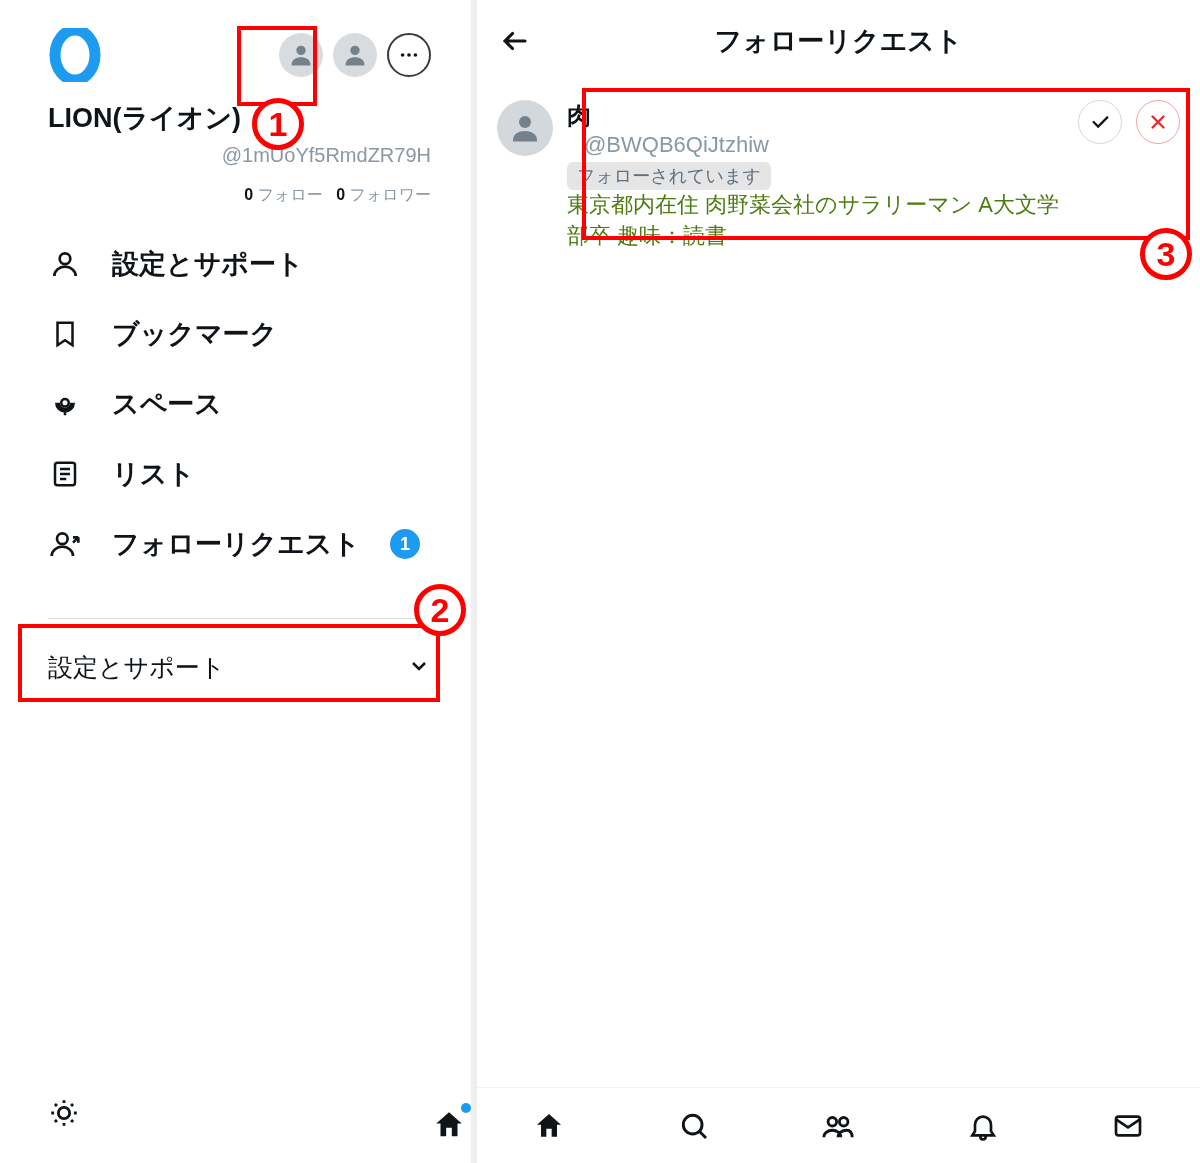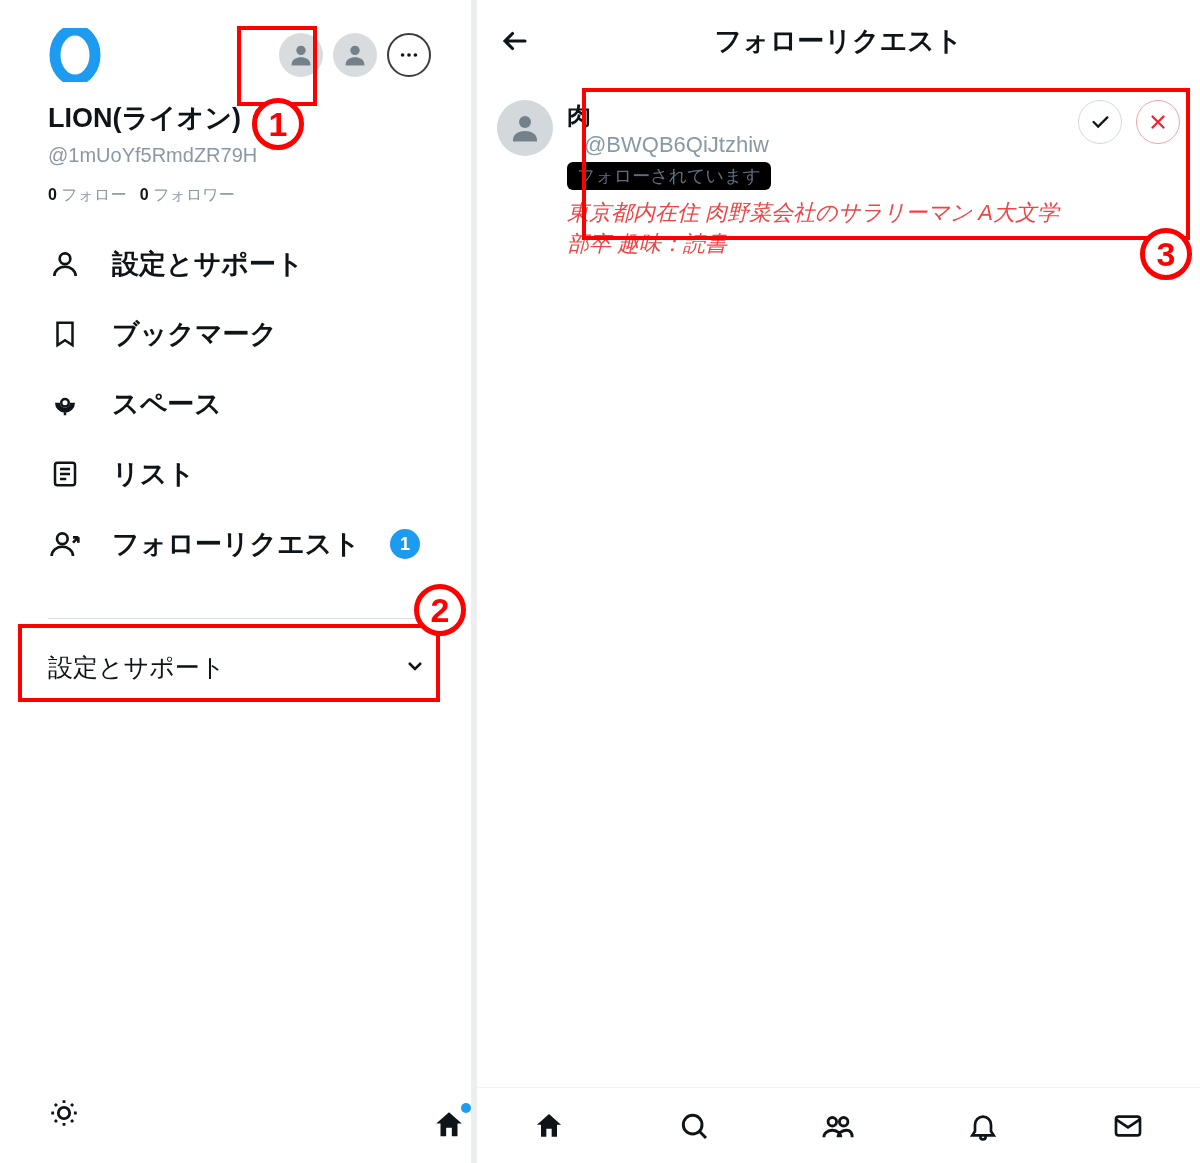--- a/index.html
+++ b/index.html
@@ -1,18 +1,18 @@
 <!DOCTYPE html>
 <html><head>
   <meta charset="utf-8">
   <style>
     * { box-sizing: border-box; margin: 0; padding: 0; }
     body { font-family: -apple-system, BlinkMacSystemFont, "Segoe UI", "Hiragino Sans", "Yu Gothic", sans-serif; background: #fff; width: 1200px; height: 1163px; position: relative; }
     .container { display: flex; width: 100%; height: 100%; }
-    .pane-left { width: 477px; height: 100%; position: relative; padding: 28px 40px 0 48px; border-right: 6px solid #eceeef; }
+    .pane-left { width: 477px; height: 100%; position: relative; padding: 28px 40px 0 48px; border-right: 6px solid #eceeef; text-align: right; }
     .pane-right { flex: 1; height: 100%; position: relative; display: flex; flex-direction: column; }
 
     
     .top-row { display: flex; align-items: center; gap: 10px; }
     .logo { width: 54px; height: 54px; }
     .flex-spacer { flex: 1; }
     .av-sm { width: 44px; height: 44px; border-radius: 50%; background: #d9dcde; display: flex; align-items: center; justify-content: center; color: #74818a; }
     .more-btn { width: 44px; height: 44px; border-radius: 50%; border: 2px solid #3b3b3b; display: flex; align-items: center; justify-content: center; background: #fff; }
     .user-name { font-size: 27px; font-weight: 700; margin-top: 18px; display: flex; align-items: center; gap: 8px; color: #0f1419; }
     .user-handle { font-size: 20px; color: #8a98a5; margin-top: 8px; }
@@ -30,22 +30,22 @@
     
     .right-header { position: relative; height: 82px; display: flex; align-items: center; justify-content: center; }
     .back-btn { position: absolute; left: 18px; top: 50%; transform: translateY(-50%); width: 40px; height: 40px; display: flex; align-items: center; justify-content: center; cursor: pointer; }
     .right-title { font-size: 27px; font-weight: 700; color: #0f1419; }
     .request-card { position: relative; margin: 8px 14px 0 14px; padding: 10px 6px; }
     .req-row { display: flex; gap: 14px; }
     .av-med { width: 56px; height: 56px; border-radius: 50%; background: #d3d8dc; display: flex; align-items: center; justify-content: center; color: #74818a; flex-shrink: 0; }
     .req-body { flex: 1; }
     .req-name { font-size: 24px; font-weight: 700; color: #0f1419; }
     .req-handle { font-size: 22px; color: #8899a6; margin-left: 17px; }
-    .req-tag { display: inline-block; background: #000000; border-radius: 6px; padding: 2px 10px; font-size: 18px; color: #5b7083; margin-top: 4px; }
-    .req-bio { font-size: 22px; color: #ef4444; margin-top: 8px; line-height: 1.4; font-style: italic; }
+    .req-tag { display: inline-block; background: #e5e5e5; border-radius: 6px; padding: 2px 10px; font-size: 18px; color: #5b7083; margin-top: 4px; }
+    .req-bio { font-size: 22px; color: #4d7c0f; margin-top: 0; line-height: 1.4; }
     .req-actions { display: flex; gap: 14px; align-items: flex-start; }
     .circ-btn { width: 44px; height: 44px; border-radius: 50%; border: 1.5px solid #cfd9de; display: flex; align-items: center; justify-content: center; background: #fff; cursor: pointer; }
     .circ-btn.decline { border-color: #f4a4a4; color: #f4212e; }
 
     .bottom-nav { position: absolute; left: 0; right: 0; bottom: 0; height: 76px; border-top: 1px solid #eff3f4; display: flex; align-items: center; justify-content: space-around; }
     .bn-item { width: 40px; height: 40px; display: flex; align-items: center; justify-content: center; cursor: pointer; position: relative; color: #0f1419; }
     .bn-dot { position: absolute; top: -2px; right: -2px; width: 10px; height: 10px; border-radius: 50%; background: #1d9bf0; }
 
     
     .panel-nav { position: absolute; left: -48px; bottom: 0; height: 76px; display: flex; align-items: center; }

